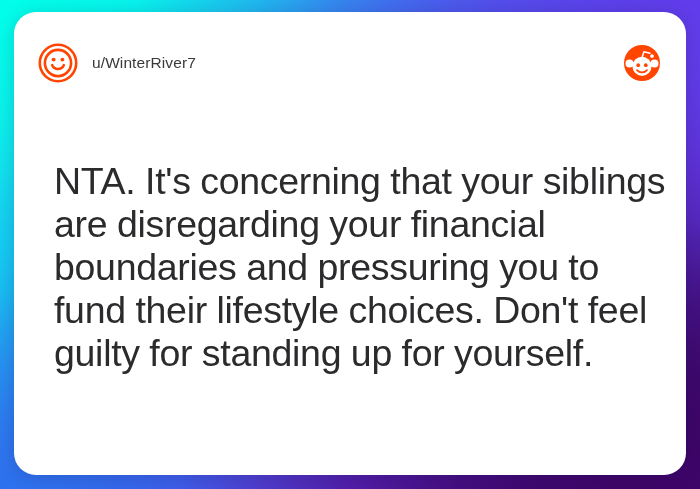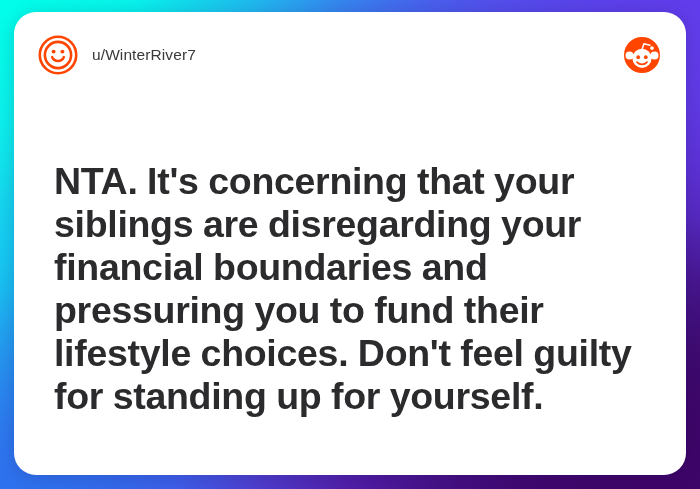--- a/index.html
+++ b/index.html
@@ -88,21 +88,21 @@
     border-radius: 22px;
     box-sizing: border-box;
     box-shadow: 0 2px 18px rgba(20, 10, 60, 0.18);
     overflow: hidden;
   }
 
   
   #card-header {
     position: absolute;
     left: 0;
-    top: 0;
+    top: 8px;
     right: 0;
     height: 86px;
     display: flex;
     align-items: center;
     padding: 0 26px 0 24px;
     box-sizing: border-box;
   }
   #avatar {
     width: 40px;
     height: 40px;
@@ -128,21 +128,21 @@
   
   #post-body {
     position: absolute;
     left: 40px;
     top: 148px;
     width: 616px;
     font-size: 37.5px;
     line-height: 43px;
     color: #2b2b2d;
     letter-spacing: -0.3px;
-    font-weight: 700;
+    font-weight: 400;
     font-family: "Liberation Sans", sans-serif;
     word-spacing: -0.5px;
   }
 </style>
 </head>
 <body>
 
 <div id="stage">
 
   <div id="backdrop"></div>

